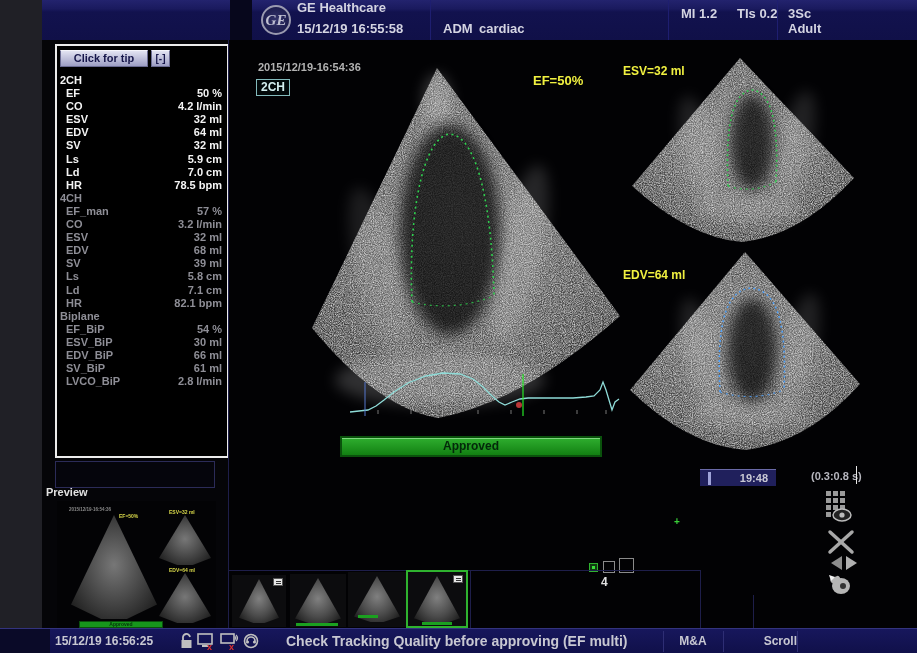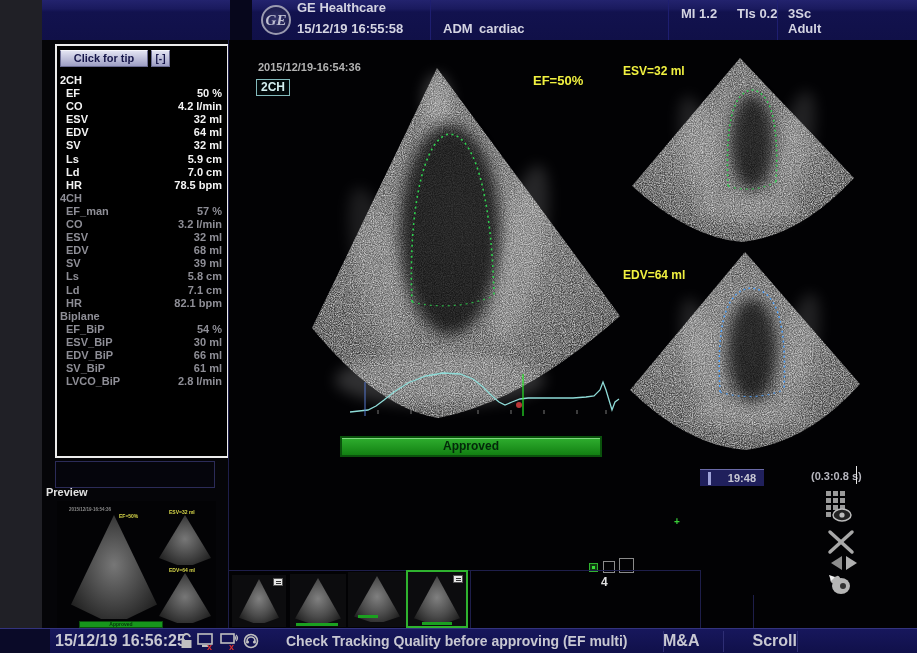--- a/index.html
+++ b/index.html
@@ -42,21 +42,21 @@
   
   #imaging{position:absolute;left:228px;top:40px;width:689px;height:588px;background:#020204;}
   .img-label{position:absolute;color:#f0f040;font-size:13px;white-space:nowrap;}
   #main-stamp{position:absolute;left:30px;top:21px;color:#b2b2b2;font-size:11px;}
   #main-view-tag{position:absolute;left:28px;top:39px;border:1px solid #83babc;color:#d2eeee;
     font-size:12px;padding:0 4px;line-height:15px;background:rgba(0,20,20,.35);}
   #approve-btn{position:absolute;left:112px;top:396px;width:262px;height:21px;
     background:linear-gradient(#2fae2f,#128012);border:2px solid #0a520c;
     box-shadow:inset 0 1px 0 #7fd67f;color:#03280a;font-size:12px;text-align:center;line-height:17px;}
   
-  #progress{position:absolute;left:472px;top:429px;width:64px;height:17px;background:#20205c;
+  #progress{position:absolute;left:472px;top:429px;width:76px;height:17px;background:#20205c;
     border-top:1px solid #6a6aa8;color:#c8c8d4;font-size:11px;text-align:right;line-height:16px;padding-right:8px;}
   #progress .knob{position:absolute;left:8px;top:2px;width:3px;height:13px;background:#9fa3d8;}
   #clip-window{position:absolute;left:583px;top:430px;color:#b6b6be;font-size:11px;}
   #frame-cursor{position:absolute;left:628px;top:426px;width:1px;height:18px;background:#e8e8e8;}
   .rail-ico{position:absolute;color:#a8a8a8;}
   #squares{position:absolute;left:589px;top:558px;width:50px;height:18px;}
   .sq{position:absolute;border:1px solid #8a8a8a;background:transparent;}
   #sq1{left:0;top:5px;width:9px;height:9px;border-color:#2fb32f;background:#123a12;}
   #sq1::after{content:"";position:absolute;left:2px;top:2px;width:3px;height:3px;background:#39e039;}
   #sq2{left:14px;top:3px;width:12px;height:12px;}
@@ -69,21 +69,21 @@
     clip-path:polygon(50% 0,100% 88%,64% 100%,36% 100%,0 88%);
     background:radial-gradient(ellipse at 50% 45%,#808080 0%,#4c4c4c 50%,#1f1f1f 88%);}
   .film-ico{position:absolute;right:3px;top:3px;width:10px;height:8px;background:#e8e8e8;border:1px solid #555;}
   .film-ico::after{content:"";position:absolute;left:2px;top:2px;width:5px;height:1px;background:#333;box-shadow:0 2px 0 #333;}
   .mini-bar{position:absolute;background:#1ba020;}
   .sep{position:absolute;background:#1e1e4a;}
   
   #statusbar{position:absolute;left:0;top:628px;width:917px;height:25px;
     background:linear-gradient(#17175c,#10104a);border-top:1px solid #33337e;}
   #statusbar .cap{position:absolute;left:0;top:0;width:50px;height:25px;background:#0a0a28;}
-  .sb-txt{position:absolute;top:0;color:#c8c8d2;font-size:16px;line-height:24px;white-space:nowrap;}
+  .sb-txt{position:absolute;top:0;color:#c8c8d2;font-size:12px;line-height:24px;white-space:nowrap;}
   .sb-sep{position:absolute;top:2px;height:21px;width:1px;background:#2e2e74;}
   .sb-ico{position:absolute;top:4px;}
 </style>
 </head>
 <body>
 
 <div id="screen">
 
   <div id="left-strip"></div>
 
@@ -414,19 +414,19 @@
       <text x="9" y="17" font-size="9" font-weight="bold" fill="#e03030">x</text>
     </svg>
     <svg class="sb-ico" style="left:243px" width="17" height="16">
       <circle cx="8" cy="8" r="6.5" fill="none" stroke="#c0c0c0" stroke-width="1.6"></circle>
       <path d="M4,8 a4,4 0 0 1 8,0" fill="none" stroke="#c0c0c0" stroke-width="1.6"></path>
       <circle cx="4.5" cy="9" r="1.6" fill="#c0c0c0"></circle>
         <circle cx="11.5" cy="9" r="1.6" fill="#c0c0c0"></circle>
     </svg>
     <div class="sb-txt" style="left:286px;font-size:14px">Check Tracking Quality before approving (EF multi)</div>
     <div class="sb-sep" style="left:663px"></div>
-    <div class="sb-txt" style="left:663px;width:60px;text-align:left">M&amp;A</div>
+    <div class="sb-txt" style="left:663px;width:60px;text-align:center">M&amp;A</div>
     <div class="sb-sep" style="left:723px"></div>
     <div class="sb-txt" style="left:723px;width:74px;text-align:right">Scroll</div>
     <div class="sb-sep" style="left:797px"></div>
   </div>
 
 </div>
 
 </body></html>

